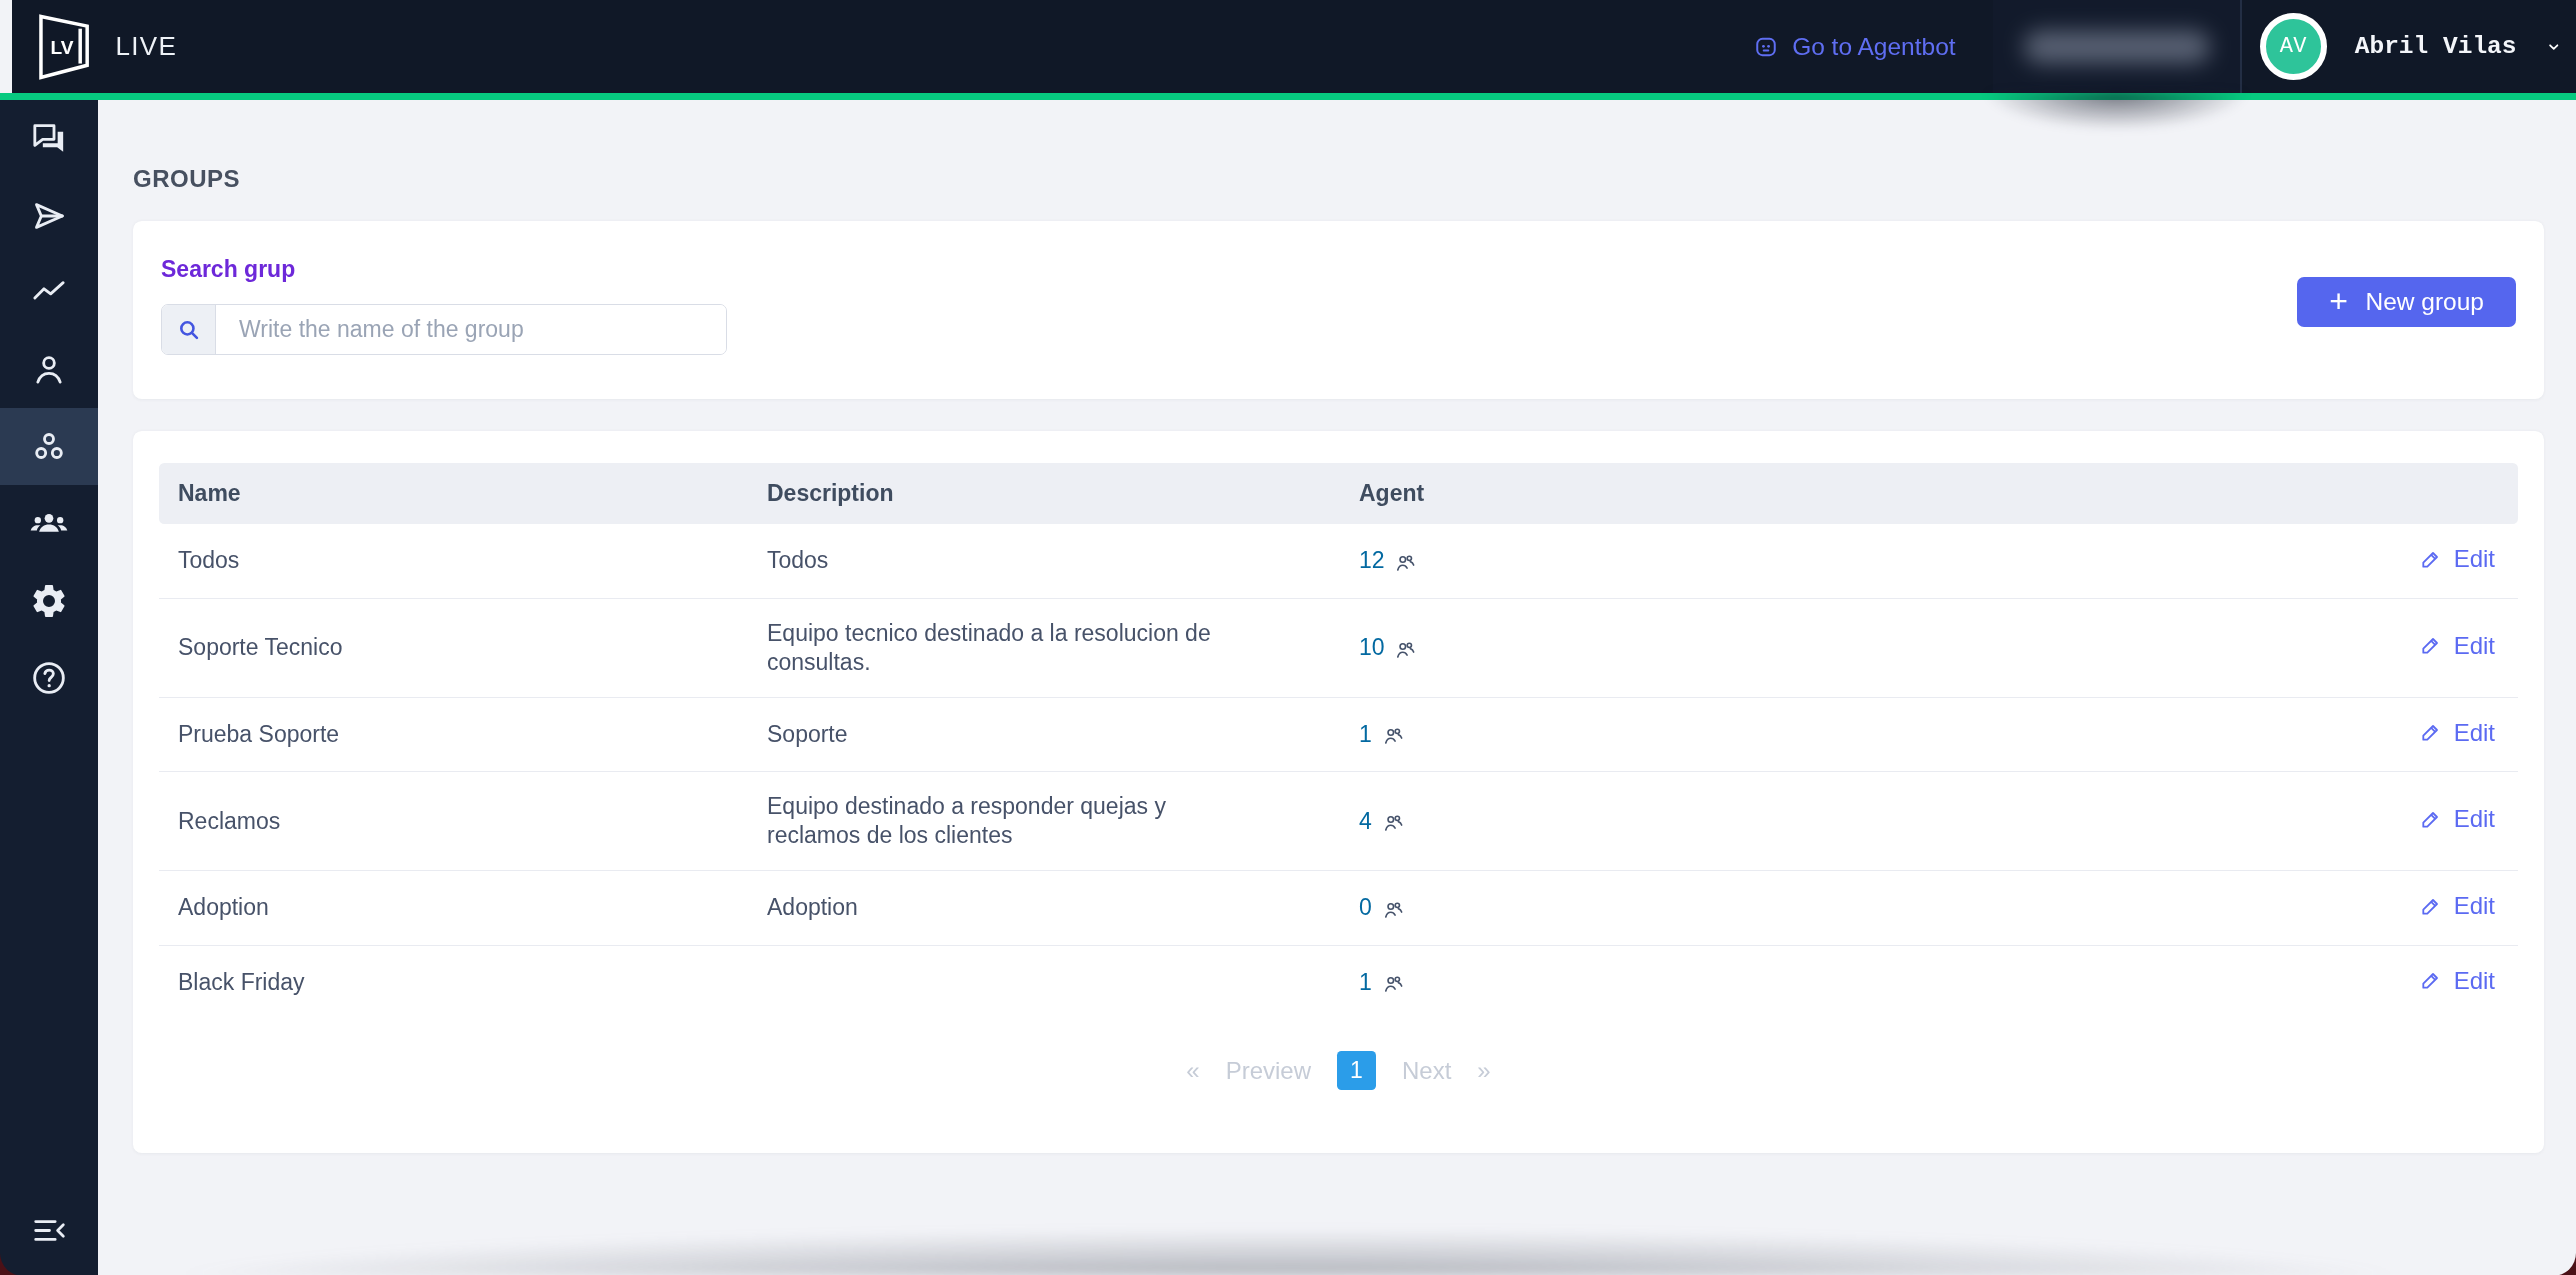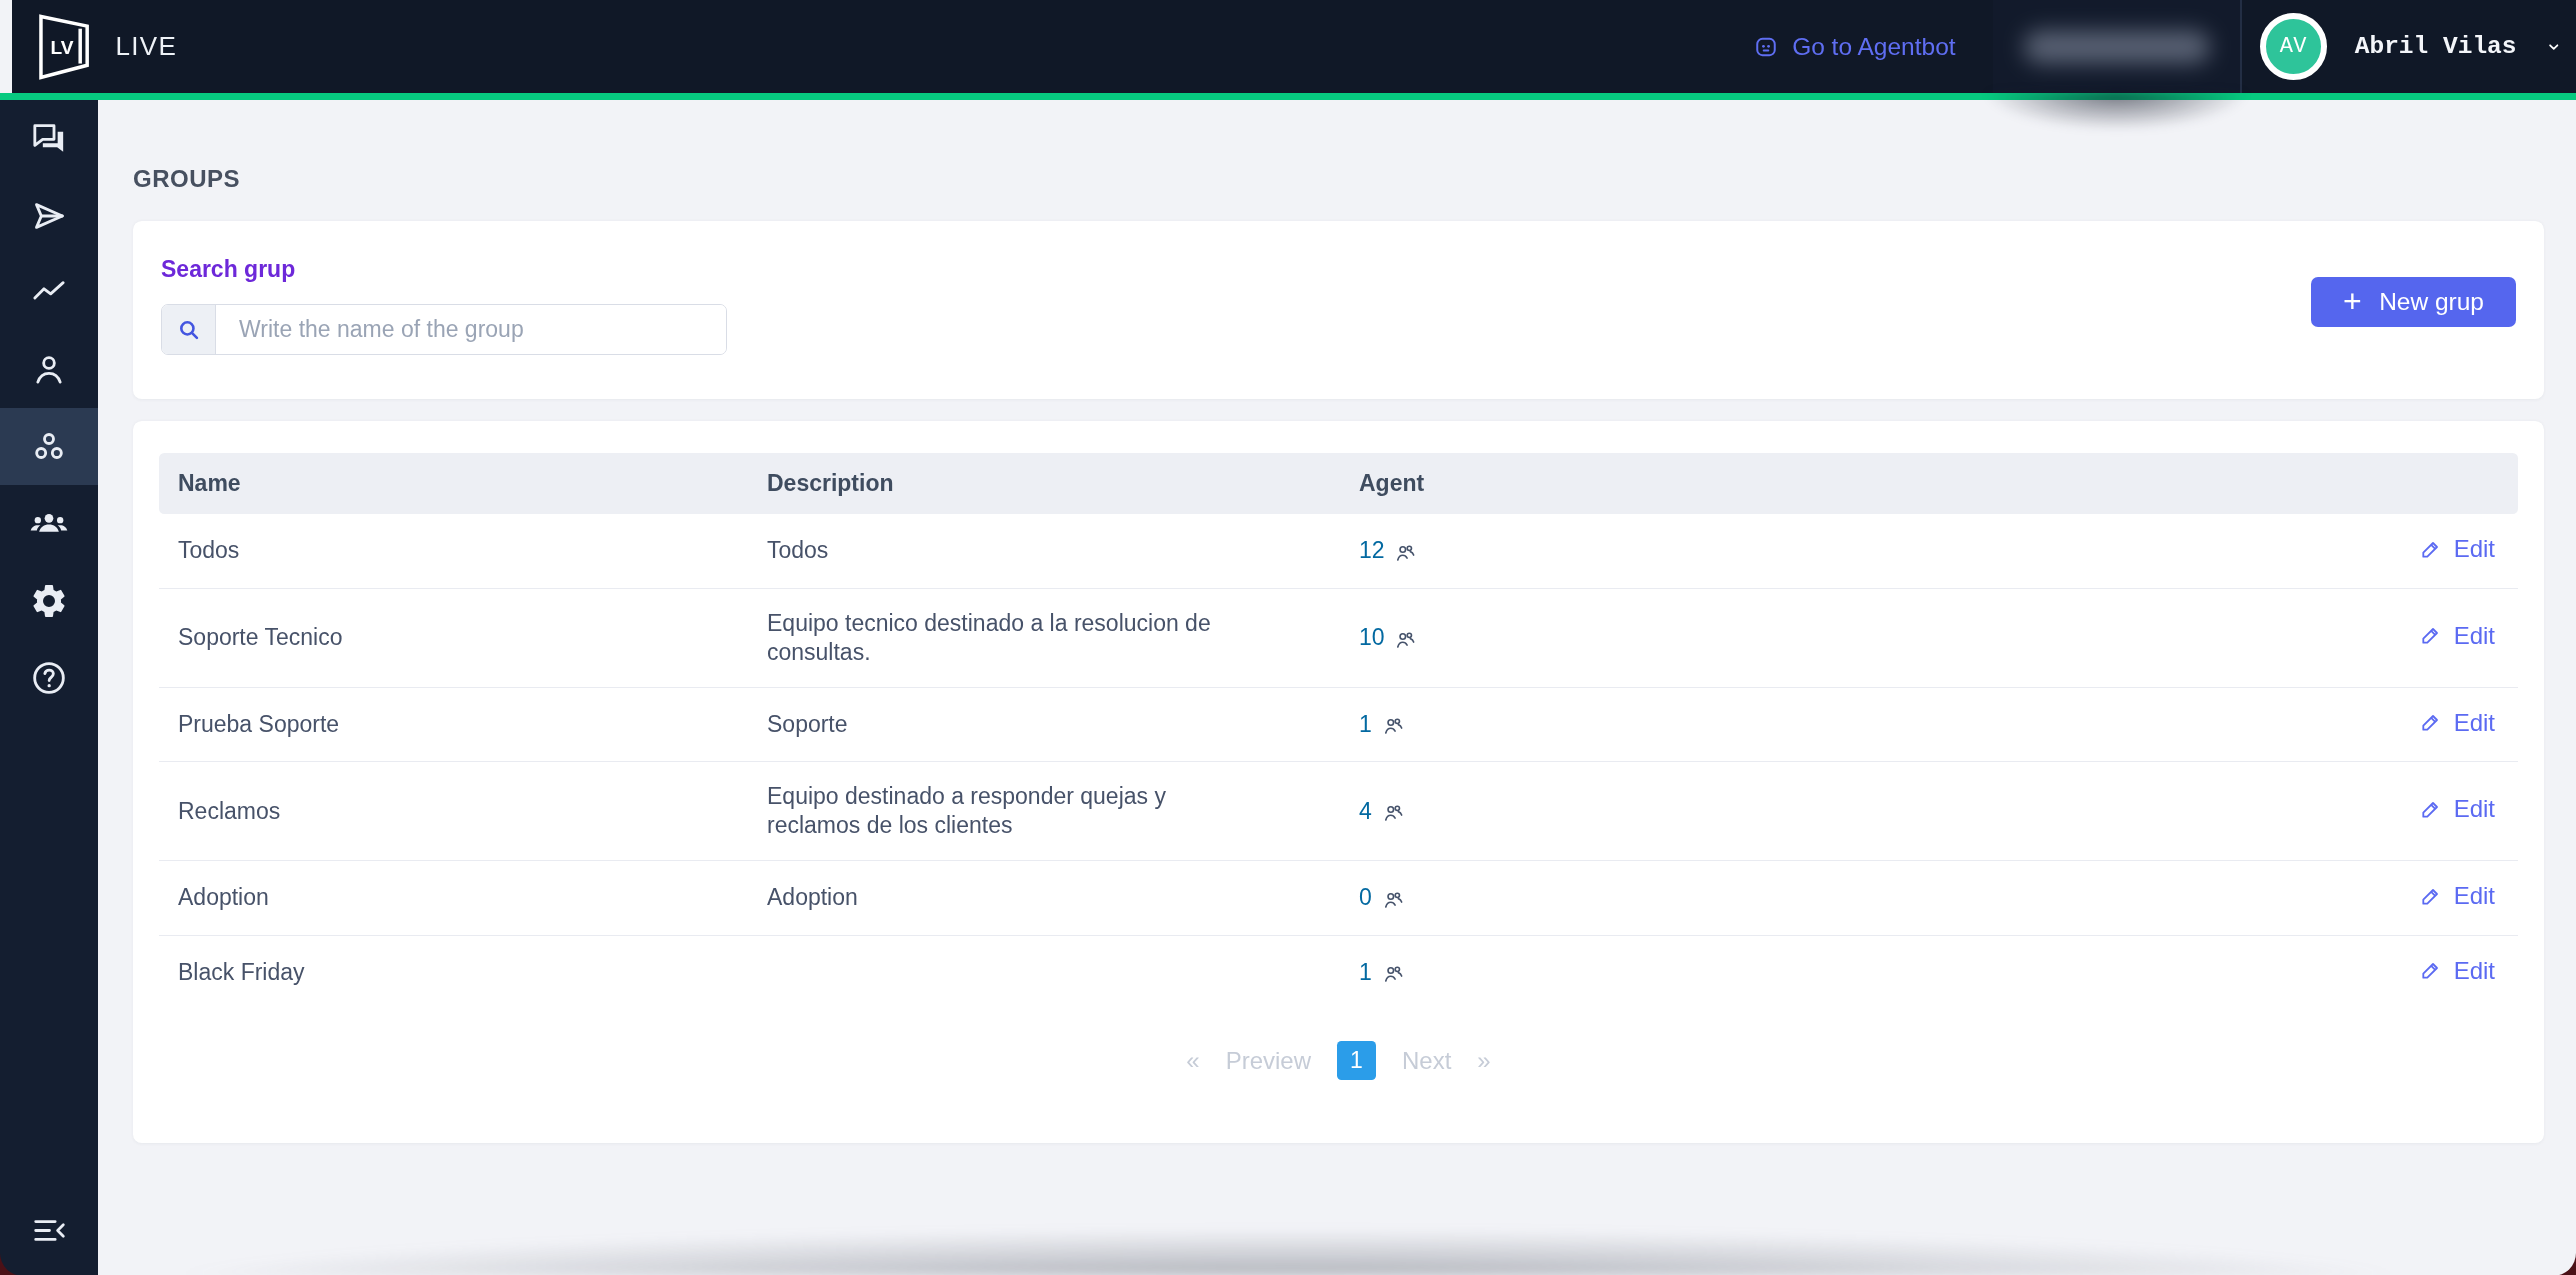--- a/index.html
+++ b/index.html
@@ -107,21 +107,21 @@
   }
   .search-box input::placeholder { color: #9aa4b5; }
   .new-group-btn {
     position: absolute; right: 28px; top: 56px; height: 50px;
     background: #5566ee; color: #ffffff; border: none; border-radius: 7px;
     display: flex; align-items: center; gap: 17.5px; padding: 0 32px;
     font-size: 24.5px; font-family: "Liberation Sans", sans-serif; cursor: pointer;
   }
   .plus-glyph { font-size: 32px; font-weight: 300; line-height: 1; margin-top: -2.6px; }
 
-  .table-card { margin-top: 22px; padding: 32px 26px 63px; }
+  .table-card { margin-top: 32px; padding: 32px 26px 63px; }
   table { width: 100%; border-collapse: collapse; }
   thead th {
     background: #edeff4; height: 61px; text-align: left;
     font-size: 23px; font-weight: 700; color: #3f4c5f; padding-left: 19px;
   }
   thead th:first-child { border-radius: 5.3px 0 0 5.3px; }
   thead th:last-child { border-radius: 0 5.3px 5.3px 0; }
   col.c-name { width: 589px; }
   col.c-desc { width: 592px; }
   col.c-edit { width: 184px; }
@@ -284,21 +284,21 @@
       <div class="search-prefix">
         <svg width="26" height="26" viewBox="0 0 24 24">
           <circle cx="10.5" cy="10.5" r="5.6" fill="none" stroke="#4456e0" stroke-width="2.4"></circle>
           <path d="M14.7 14.7L19.3 19.3" stroke="#4456e0" stroke-width="2.4" stroke-linecap="round"></path>
         </svg>
       </div>
       <input type="text" value="" placeholder="Write the name of the group" style="">
     </div>
     <button class="new-group-btn">
       <span class="plus-glyph">+</span>
-      <span>New grup</span>
+      <span>New group</span>
     </button>
   </section>
 
   <section class="card table-card">
     <table>
       <colgroup>
         <col class="c-name">
           <col class="c-desc">
           <col class="c-agent">
           <col class="c-edit">

